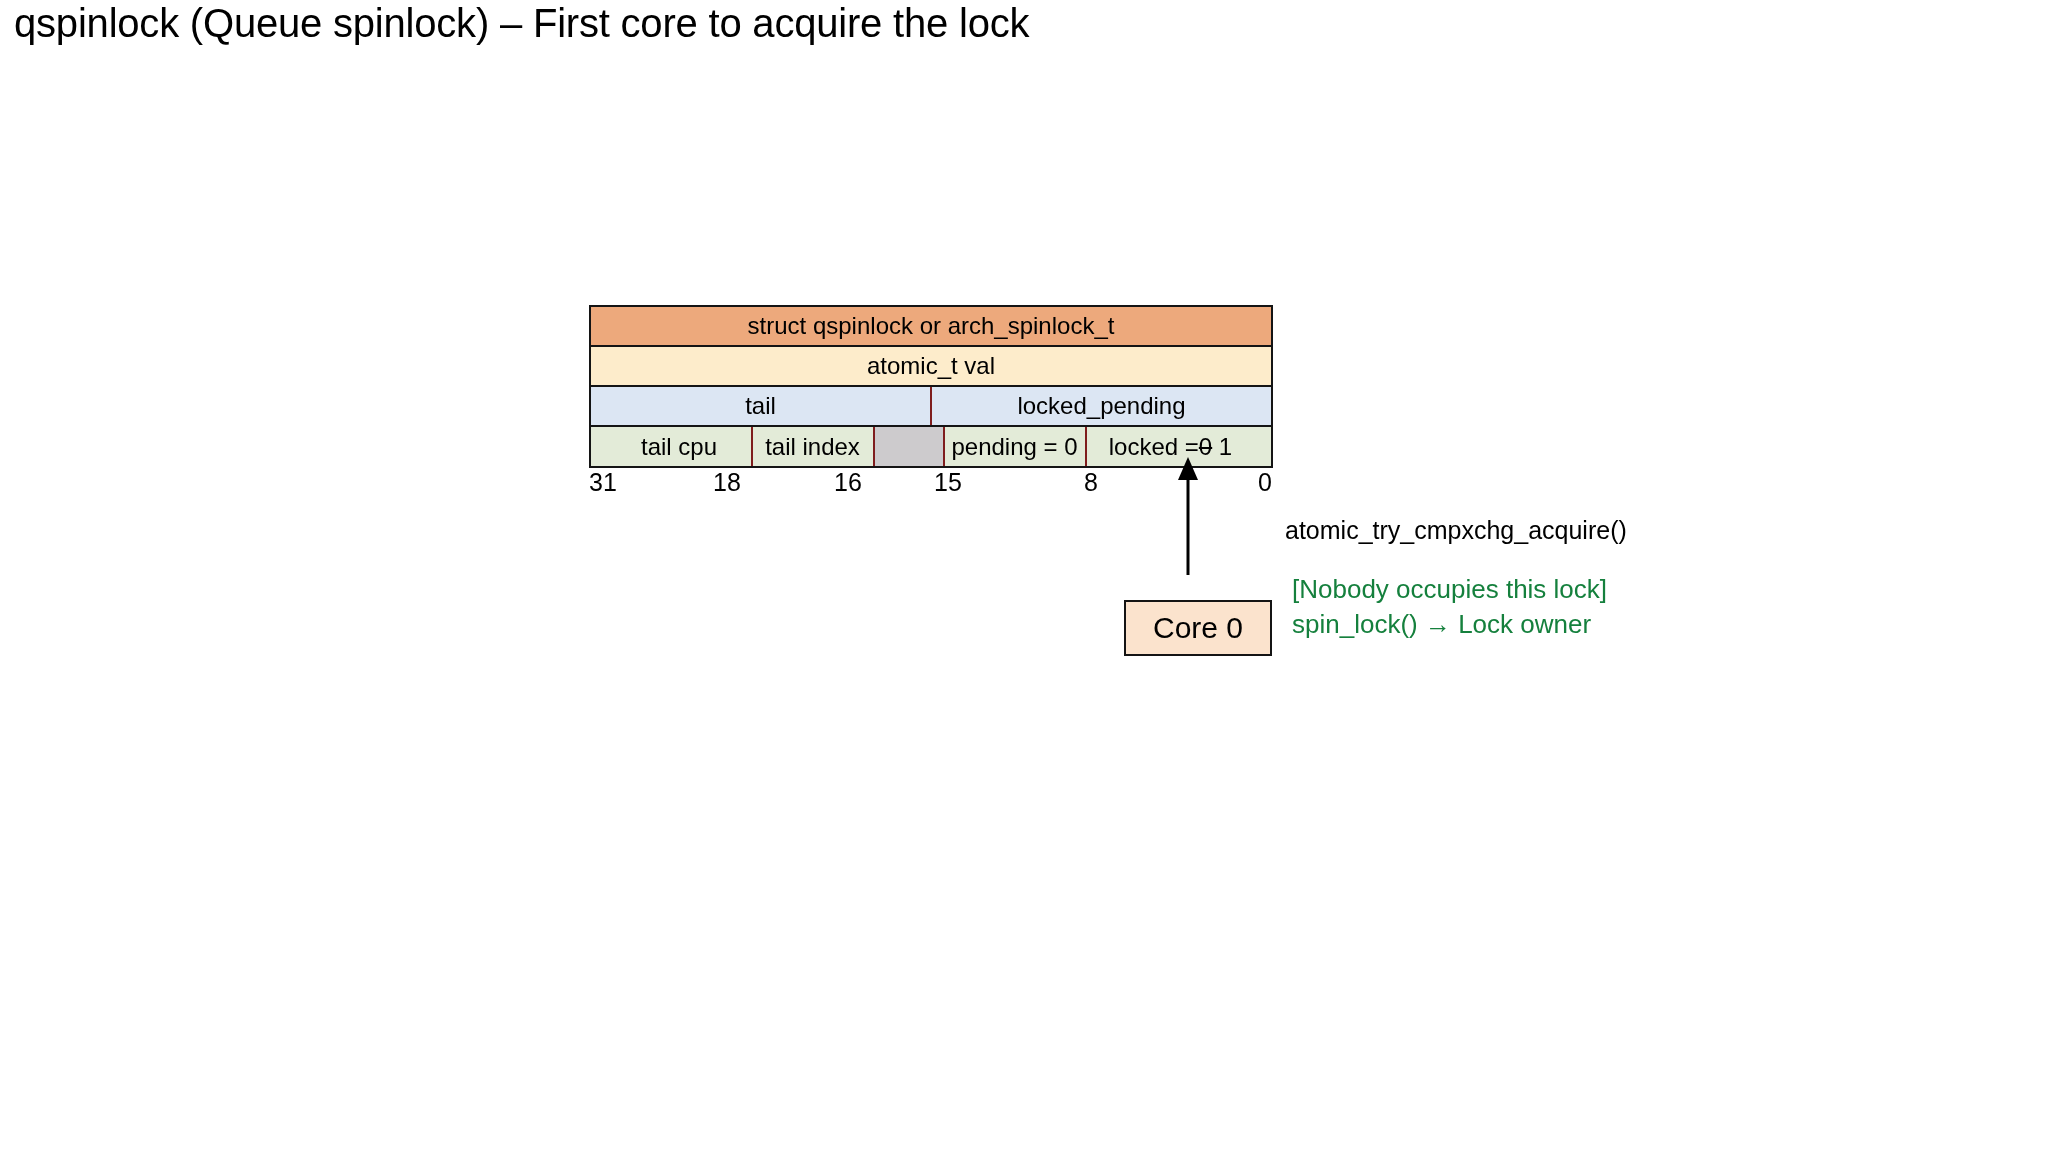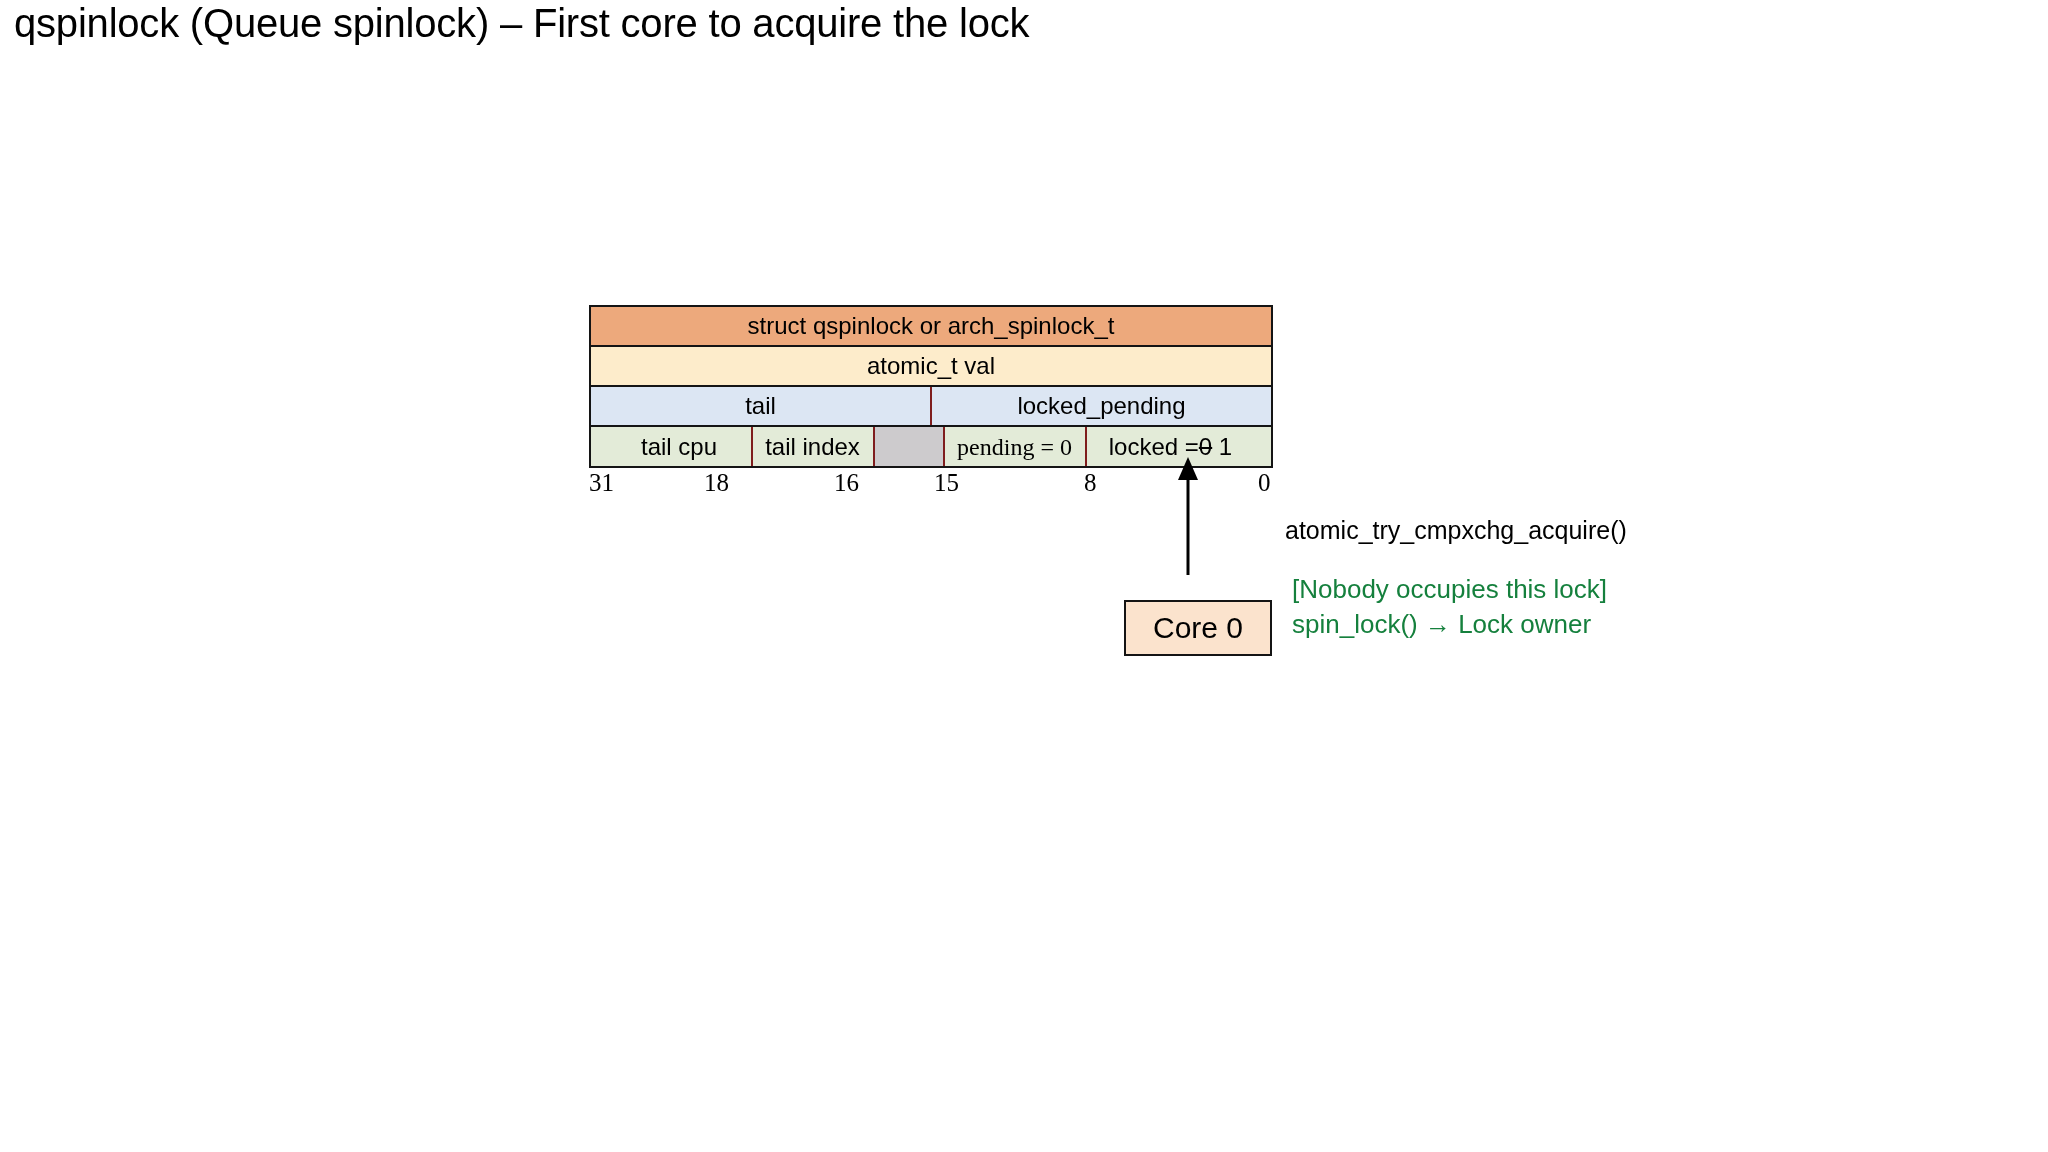--- a/index.html
+++ b/index.html
@@ -68,36 +68,35 @@
   }
   .bf-cell.div-right { border-right: 2px solid #7f1d1d; }
   .bf-cell.gray { background: #cdcbcd; }
 
   
   .w-tail        { width: 341px; }  
   .w-lockpend    { width: 339px; }  
   .w-tailcpu     { width: 145px; }  
   .w-tailindex   { width: 122px; }  
   .w-reserved    { width: 70px;  }  
-  .w-pending     { width: 142px; font-family: Liberation Serif, serif; }  
+  .w-pending     { width: 142px; }  
   .w-locked      { width: 168px; }  
 
   .struck {
     text-decoration: line-through;
     text-decoration-thickness: 2px;
   }
 
   
   #bit-ruler {
     position: absolute;
     left: 589px;
     top: 470px;
     width: 700px;
     height: 34px;
-    font-family: Liberation Serif, serif;
   }
   .bit-label {
     position: absolute;
     top: 0;
     font-size: 25px;
     line-height: 1;
     color: #000000;
   }
 
   
@@ -176,21 +175,21 @@
     <div class="bf-cell w-reserved gray div-right"></div>
     <div class="bf-cell w-pending div-right">pending = 0</div>
     <div class="bf-cell w-locked">
       <span>locked = </span><span class="struck">0</span>&nbsp;<span>1</span>
     </div>
   </div>
 </div>
 
 <div id="bit-ruler">
   <span class="bit-label" style="left:0px">31</span>
-  <span class="bit-label" style="left:115px">18</span>
+  <span class="bit-label" style="left:124px">18</span>
   <span class="bit-label" style="left:245px">16</span>
   <span class="bit-label" style="left:345px">15</span>
   <span class="bit-label" style="left:495px">8</span>
   <span class="bit-label" style="left:669px">0</span>
 </div>
 
 <svg id="acquire-arrow" viewBox="0 0 44 120">
   <line x1="20" y1="120" x2="20" y2="20" stroke="#000000" stroke-width="3"></line>
   <polygon points="20,2 10,25 30,25" fill="#000000"></polygon>
 </svg>

